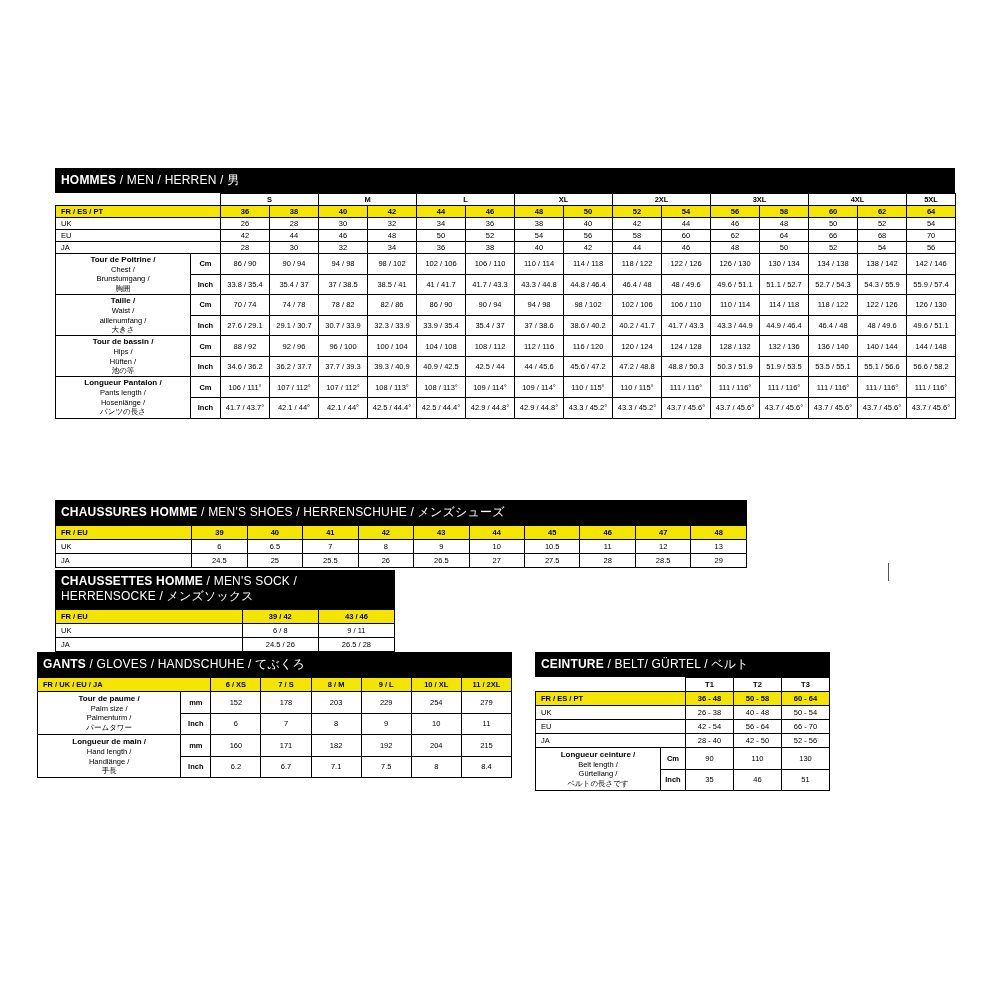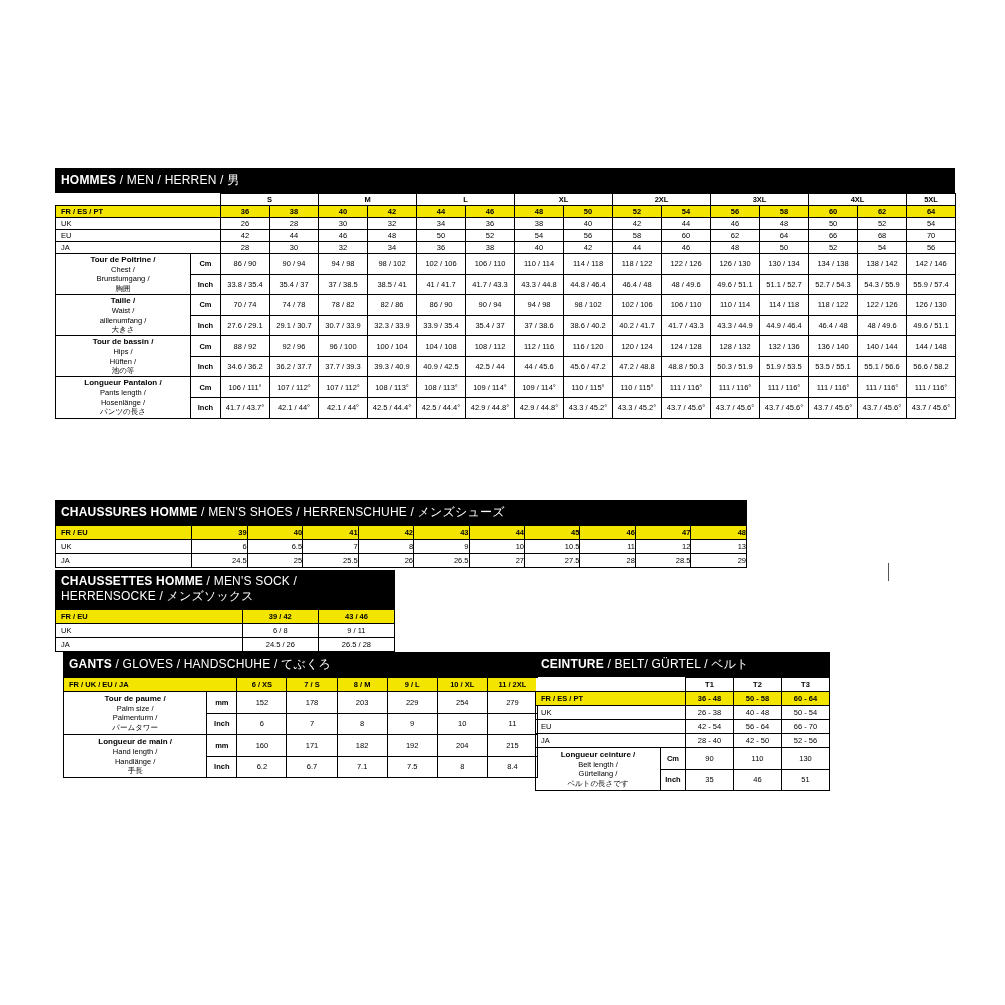--- a/index.html
+++ b/index.html
@@ -19,30 +19,30 @@
   #men td{border:1px solid #000;font-size:7.5px;text-align:center;padding:1px 0;}
   #men td.lbl{text-align:left;padding-left:5px;font-size:7.5px;}
   .szgrp{font-weight:bold;font-size:9px;border:1px solid #000;}
   .unit{font-size:7.5px;font-weight:bold;text-align:center;}
   .measname{font-size:7.5px;line-height:1.25;text-align:left;padding:2px 5px;margin-top:15px;}
   .measname b{font-size:8px;}
 
   
   #shoes{position:absolute;left:55px;top:500px;width:692px;}
   #shoes table{width:100%;table-layout:fixed;}
-  #shoes td{border:1px solid #000;font-size:7.5px;text-align:right;padding:2px 0;}
+  #shoes td{border:1px solid #000;font-size:7.5px;text-align:center;padding:2px 0;}
   #shoes td.lbl{text-align:left;padding-left:5px;}
 
   #socks{position:absolute;left:55px;top:570px;width:340px;}
   #socks table{width:100%;table-layout:fixed;}
   #socks td{border:1px solid #000;font-size:7.5px;text-align:center;padding:2px 0;}
   #socks td.lbl{text-align:left;padding-left:5px;}
 
   
-  #gloves{position:absolute;left:63px;top:652px;width:475px;}
+  #gloves{position:absolute;left:37px;top:652px;width:475px;}
   #gloves table{width:100%;table-layout:fixed;}
   #gloves td{border:1px solid #000;font-size:7.5px;text-align:center;padding:2px 0;}
   #gloves td.lbl{text-align:left;padding-left:5px;margin-top:29px;}
 
   
   #belt{position:absolute;left:535px;top:652px;width:295px;}
   #belt table{width:100%;table-layout:fixed;}
   #belt td{border:1px solid #000;font-size:7.5px;text-align:center;padding:2px 0;}
   #belt td.lbl{text-align:left;padding-left:5px;}
 

